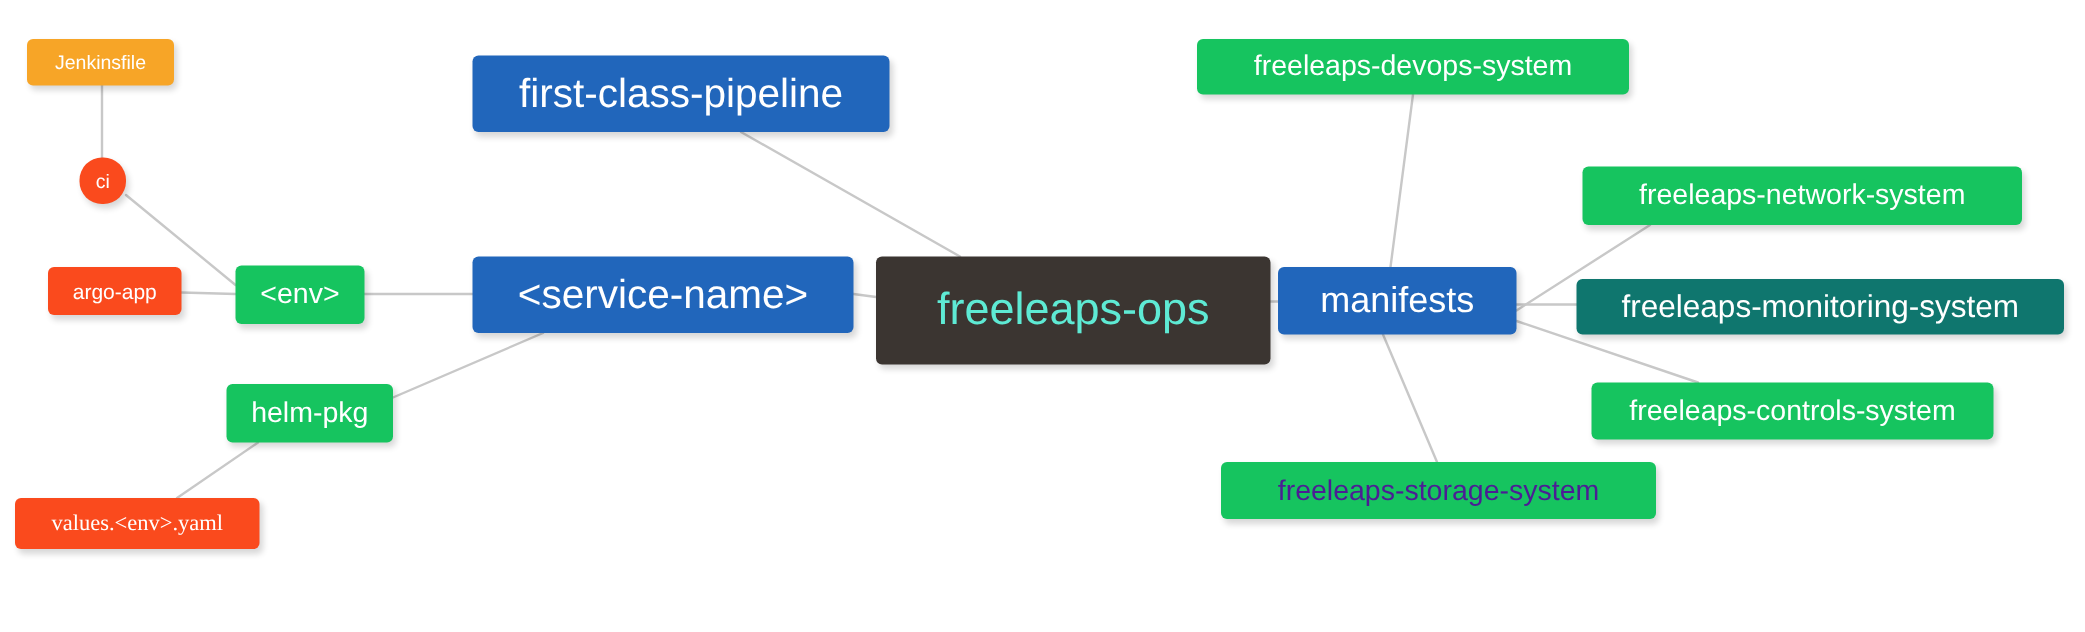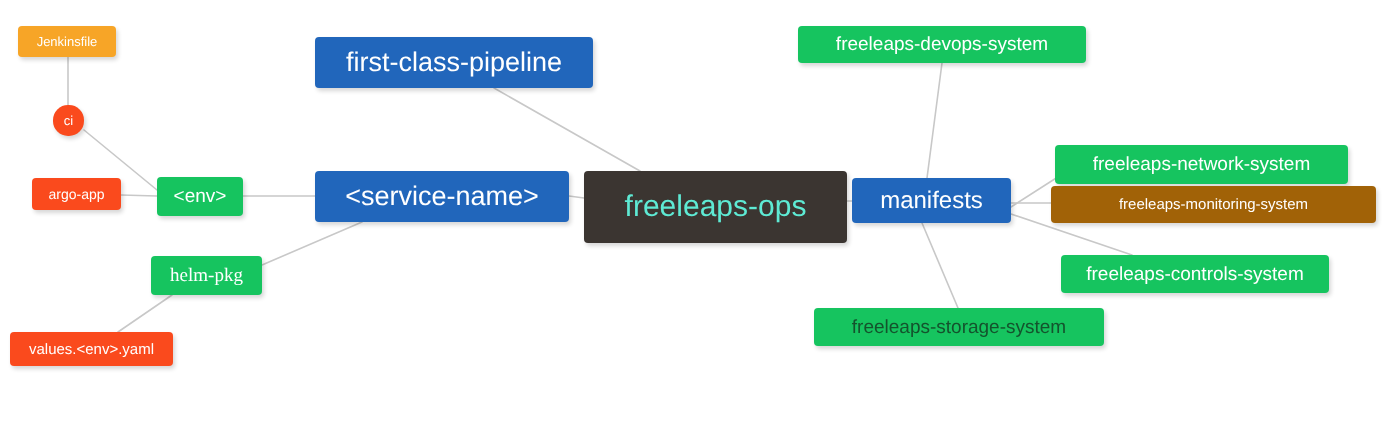--- a/index.html
+++ b/index.html
@@ -77,48 +77,48 @@
       </div>
       <div class="node" style="left: 53px; top: 105px; width: 31px; height: 31px; background: rgb(250, 74, 29); font-size: 13px; color: rgb(255, 255, 255); border-radius: 15px;">
         <span class="node-label">ci</span>
       </div>
       <div class="node" style="left: 32px; top: 178px; width: 89px; height: 32px; background: rgb(250, 74, 29); font-size: 14px; color: rgb(255, 255, 255);">
         <span class="node-label">argo-app</span>
       </div>
       <div class="node" style="left: 157px; top: 177px; width: 86px; height: 39px; background: rgb(22, 196, 95); font-size: 19px; color: rgb(255, 255, 255);">
         <span class="node-label">&lt;env&gt;</span>
       </div>
-      <div class="node" style="left: 151px; top: 256px; width: 111px; height: 39px; background: rgb(22, 196, 95); font-size: 19px; color: rgb(255, 255, 255); font-family: Liberation Serif, serif;">
+      <div class="node" style="left: 151px; top: 256px; width: 111px; height: 39px; background: rgb(22, 196, 95); font-size: 19px; color: rgb(255, 255, 255);">
         <span class="node-label">helm-pkg</span>
       </div>
-      <div class="node" style="left: 10px; top: 332px; width: 163px; height: 34px; background: rgb(250, 74, 29); font-size: 15px; color: rgb(255, 255, 255);">
+      <div class="node" style="left: 10px; top: 332px; width: 163px; height: 34px; background: rgb(250, 74, 29); font-size: 15px; color: rgb(255, 255, 255); font-family: Liberation Serif, serif;">
         <span class="node-label">values.&lt;env&gt;.yaml</span>
       </div>
       <div class="node" style="left: 315px; top: 37px; width: 278px; height: 51px; background: rgb(33, 102, 187); font-size: 27px; color: rgb(255, 255, 255);">
         <span class="node-label">first-class-pipeline</span>
       </div>
       <div class="node" style="left: 315px; top: 171px; width: 254px; height: 51px; background: rgb(33, 102, 187); font-size: 27px; color: rgb(255, 255, 255);">
         <span class="node-label">&lt;service-name&gt;</span>
       </div>
       <div class="node" style="left: 584px; top: 171px; width: 263px; height: 72px; background: rgb(59, 53, 49); font-size: 30px; color: #5eead4;">
         <span class="node-label">freeleaps-ops</span>
       </div>
       <div class="node" style="left: 852px; top: 178px; width: 159px; height: 45px; background: rgb(33, 102, 187); font-size: 24px; color: rgb(255, 255, 255);">
         <span class="node-label">manifests</span>
       </div>
       <div class="node" style="left: 798px; top: 26px; width: 288px; height: 37px; background: rgb(22, 196, 95); font-size: 19px; color: rgb(255, 255, 255);">
         <span class="node-label">freeleaps-devops-system</span>
       </div>
-      <div class="node" style="left: 1055px; top: 111px; width: 293px; height: 39px; background: rgb(22, 196, 95); font-size: 19px; color: rgb(255, 255, 255); margin-top: 34px;">
+      <div class="node" style="left: 1055px; top: 111px; width: 293px; height: 39px; background: rgb(22, 196, 95); font-size: 19px; color: rgb(255, 255, 255);">
         <span class="node-label">freeleaps-network-system</span>
       </div>
-      <div class="node" style="left: 1051px; top: 186px; width: 325px; height: 37px; background: #a16207; font-size: 15px; color: rgb(255, 255, 255);">
+      <div class="node" style="left: 1051px; top: 186px; width: 325px; height: 37px; background: #0f766e; font-size: 21px; color: rgb(255, 255, 255);">
         <span class="node-label">freeleaps-monitoring-system</span>
       </div>
       <div class="node" style="left: 1061px; top: 255px; width: 268px; height: 38px; background: rgb(22, 196, 95); font-size: 19px; color: rgb(255, 255, 255);">
         <span class="node-label">freeleaps-controls-system</span>
       </div>
-      <div class="node" style="left: 814px; top: 308px; width: 290px; height: 38px; background: rgb(22, 196, 95); font-size: 19px; color: #14532d;">
+      <div class="node" style="left: 814px; top: 308px; width: 290px; height: 38px; background: rgb(22, 196, 95); font-size: 19px; color: #4c1d95;">
         <span class="node-label">freeleaps-storage-system</span>
       </div>
     </div>
 
 </div>
 
 </body></html>

